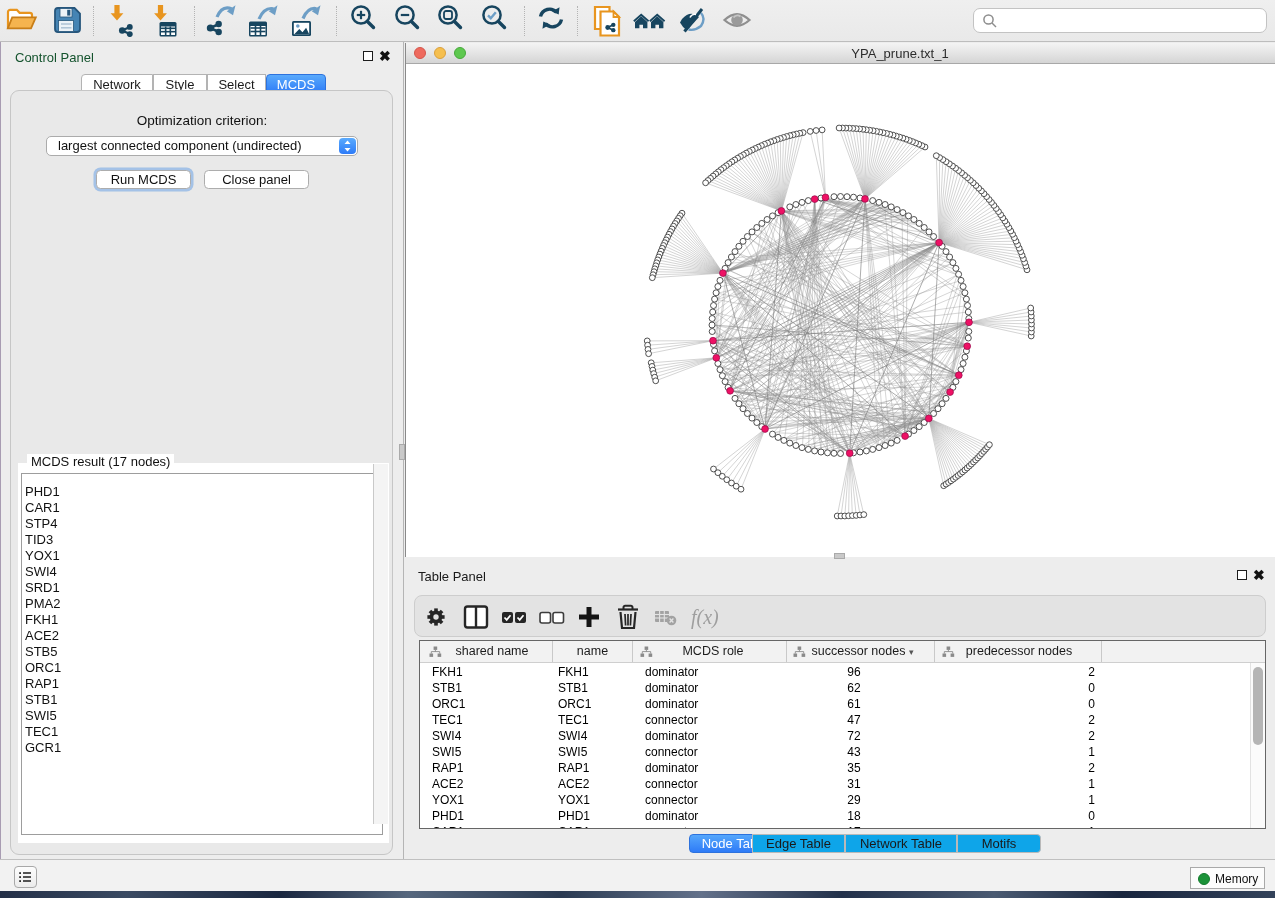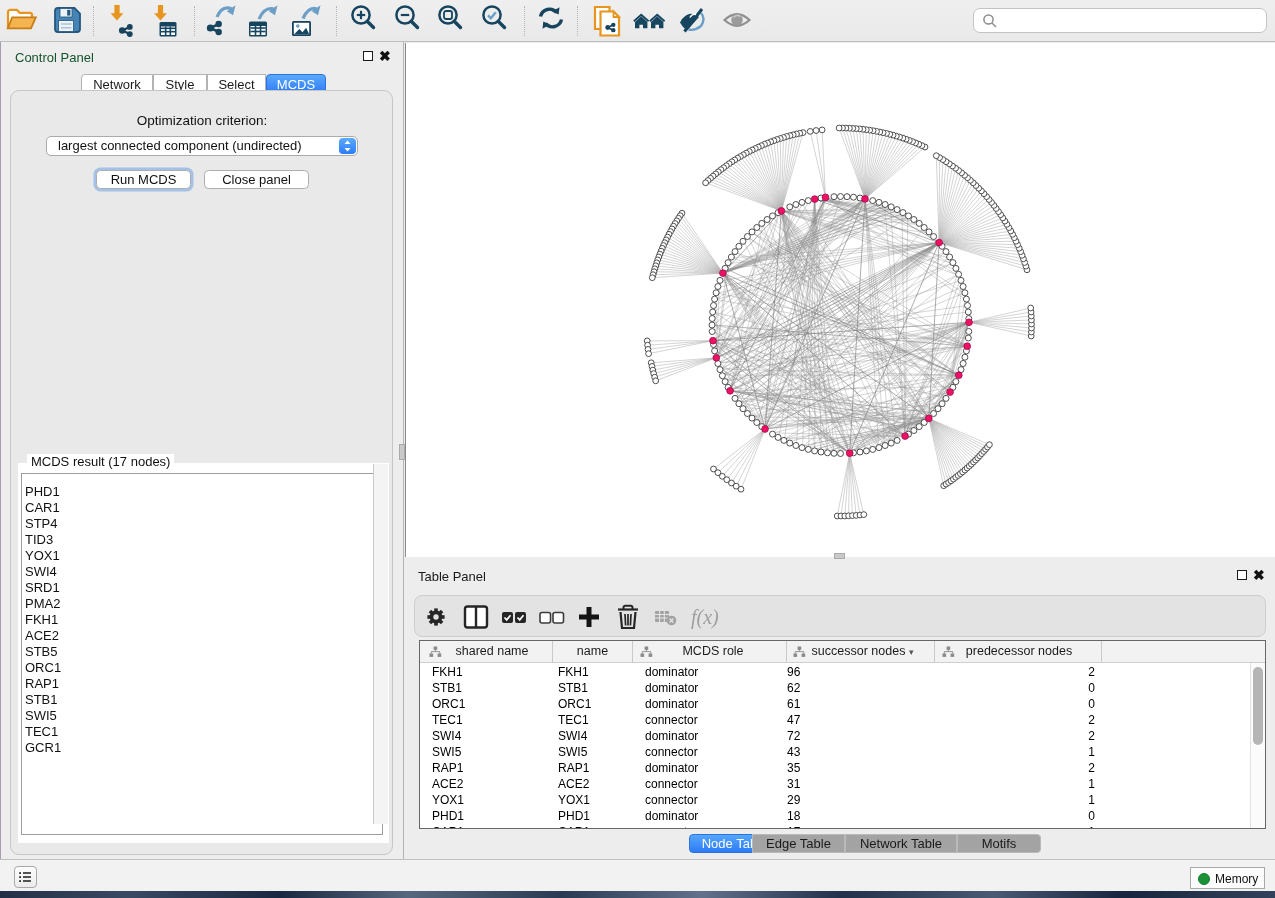--- a/index.html
+++ b/index.html
@@ -69,27 +69,27 @@
   background:#fff; border:1px solid #666; overflow:hidden; }
 #thead { position:absolute; left:0; top:0; width:845px; height:22px; background:#f2f2f2;
   border-bottom:1px solid #cfcfcf; }
 .hcell { position:absolute; top:0; height:21px; font-size:12.5px; color:#1c1c1c;
   text-align:center; line-height:21px; border-right:1px solid #c9c9c9; }
 .hicon { position:absolute; top:5px; }
 .trow { position:absolute; font-size:12px; color:#000; height:16px; line-height:16px; width:845px; }
 .c1 { position:absolute; left:12px; }
 .c2 { position:absolute; left:138px; }
 .c3 { position:absolute; left:225px; }
-.c4 { position:absolute; left:367px; width:134px; text-align:left; }
+.c4 { position:absolute; left:367px; width:134px; text-align:center; }
 .c5 { position:absolute; left:515px; width:160px; text-align:right; }
 #tscroll { position:absolute; right:0px; top:22px; width:15px; height:166px;
   background:#fbfbfb; border-left:1px solid #e2e2e2; }
 #tthumb { position:absolute; left:2px; top:4px; width:10px; height:78px;
   background:#b5b5b5; border-radius:5px; }
-.btab { position:absolute; top:277px; height:19px; background:#a3a3a3;
+.btab { position:absolute; top:277px; height:19px; background:#0ea5e9;
   border:1px solid #b9b9b9; font-size:13px; color:#1a1a1a; text-align:center;
   line-height:18px; }
 #btab-node { background:linear-gradient(#55a7fc,#2e7bf7); color:#fff;
   border:1px solid #2d72dd; border-radius:4px 0 0 4px; }
 
 
 #statusbar { left:0; top:859px; width:1275px; height:32px; background:#f2f2f2;
   border-top:1px solid #c0c0c0; }
 #listbtn { position:absolute; left:14px; top:6px; width:23px; height:22px;
   background:linear-gradient(#fdfdfd,#ececec); border:1px solid #a8a8a8; border-radius:4px; }
@@ -249,20 +249,26 @@
   <div class="btn" id="btn-close">Close panel</div>
   <div id="listwrap">
     <div id="fieldset"></div>
     <div id="fieldlabel">MCDS result (17 nodes)</div>
     <div id="mcdslist">PHD1<br>CAR1<br>STP4<br>TID3<br>YOX1<br>SWI4<br>SRD1<br>PMA2<br>FKH1<br>ACE2<br>STB5<br>ORC1<br>RAP1<br>STB1<br>SWI5<br>TEC1<br>GCR1</div>
     <div id="listscroll"></div>
   </div>
 </div>
 
 <div class="abs" id="netwin">
+  <div id="nettitle">
+    <div class="light" style="left:8px; background:#ee6a5e; border:1px solid #d5554b;"></div>
+    <div class="light" style="left:28px; background:#f5bf4f; border:1px solid #dba03c;"></div>
+    <div class="light" style="left:48px; background:#5ec84f; border:1px solid #47a93b;"></div>
+    <div id="nettext">YPA_prune.txt_1</div>
+  </div>
   <div id="netcanvas">
 <svg width="870" height="493" viewBox="0 0 870 493" style="position:absolute;left:0;top:0">
 <g stroke="#8c8c8c" stroke-width="0.8" stroke-opacity="0.45">
 <line x1="408.7" y1="134.1" x2="408.9" y2="384.4"></line>
 <line x1="408.7" y1="134.1" x2="428.1" y2="386.8"></line>
 <line x1="408.7" y1="134.1" x2="415.3" y2="385.5"></line>
 <line x1="408.7" y1="134.1" x2="421.7" y2="386.3"></line>
 <line x1="408.7" y1="134.1" x2="390.4" y2="379.1"></line>
 <line x1="408.7" y1="134.1" x2="402.7" y2="382.9"></line>
 <line x1="408.7" y1="134.1" x2="396.5" y2="381.2"></line>

